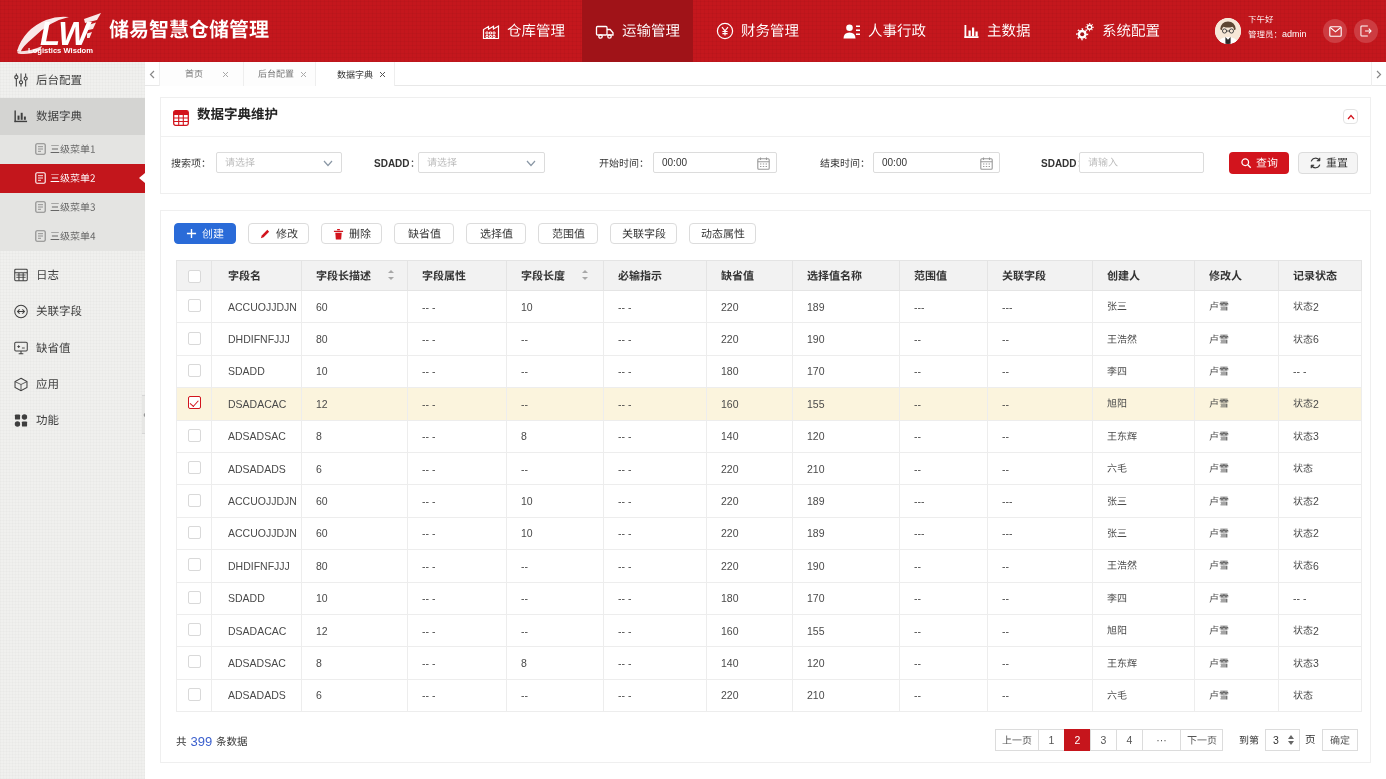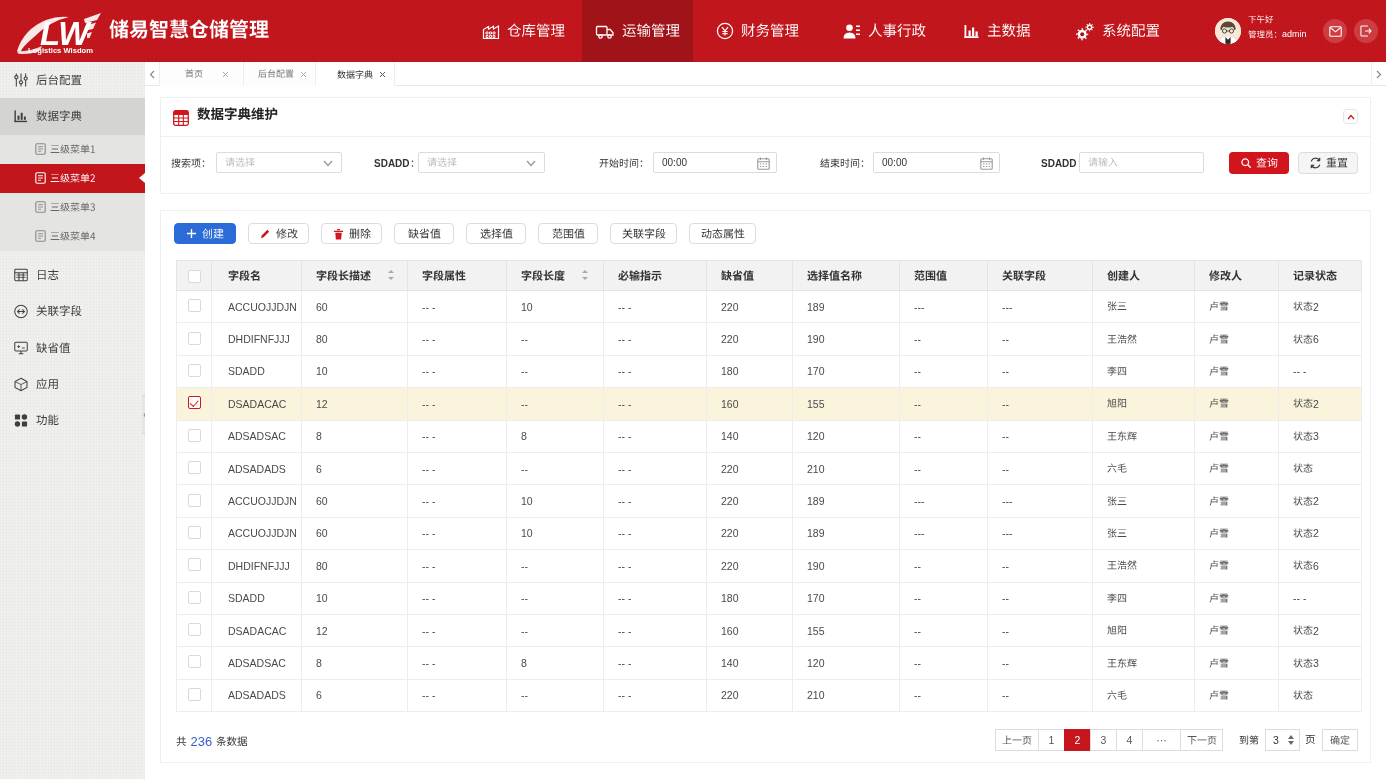--- a/index.html
+++ b/index.html
@@ -1540,21 +1540,21 @@
             </td>
 </tr>
 </tbody>
       </table>
 <div id="total">
         <svg class="t" width="10.5" height="11.3" viewBox="0 0 10.5 11.3" style="display:block;">
           <g fill="#333" transform="translate(0,9.24) scale(0.105,-0.105)">
             <use href="#g137"></use>
           </g>
         </svg>
-        <b>236</b>
+        <b>399</b>
         <svg class="t" width="31.5" height="11.3" viewBox="0 0 31.5 11.3" style="display:block;">
           <g fill="#333" transform="translate(0,9.24) scale(0.105,-0.105)">
             <use href="#g138"></use>
             <use href="#g20" x="100"></use>
             <use href="#g21" x="200"></use>
           </g>
         </svg>
       </div>
 <div class="pg" style="left:834px; width:44px;">
         <svg class="t" width="30" height="10.8" viewBox="0 0 30 10.8" style="display:block;">

